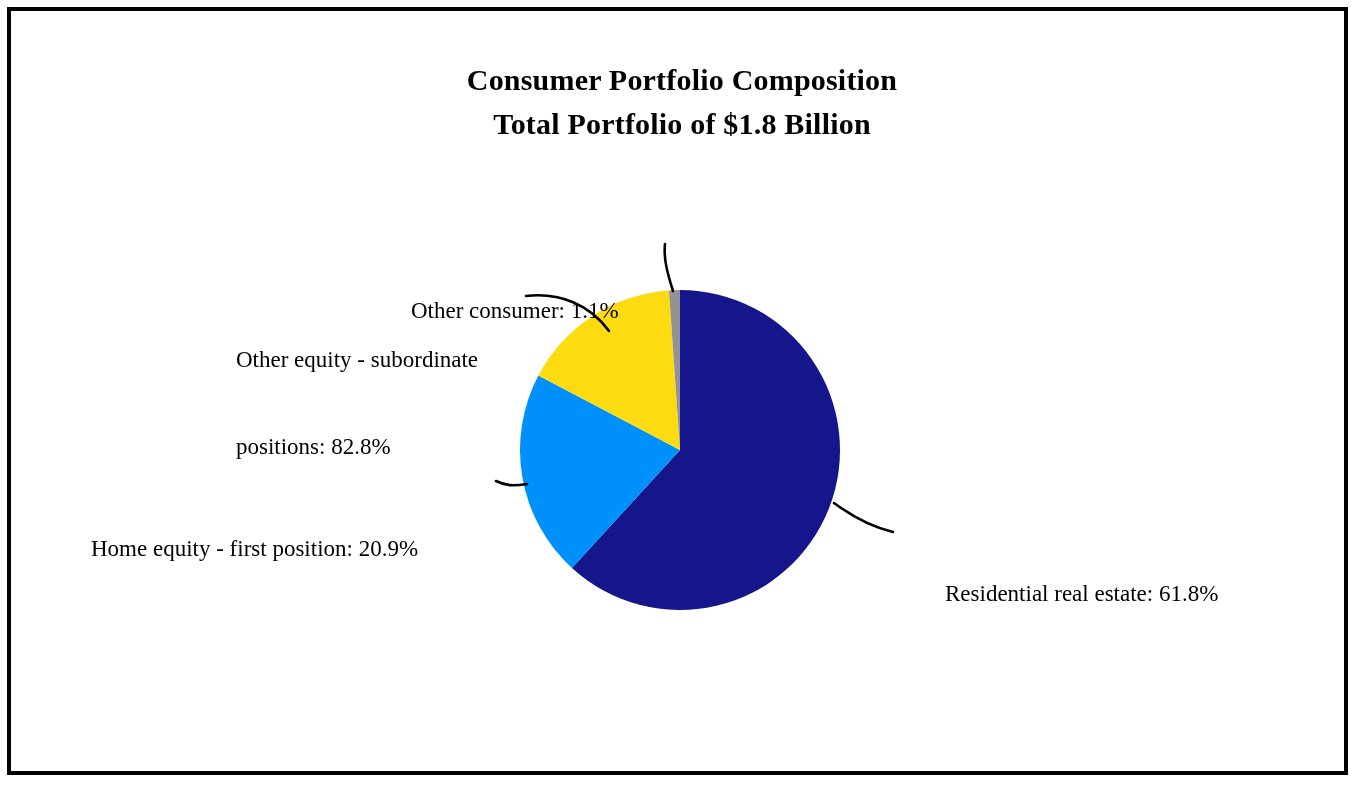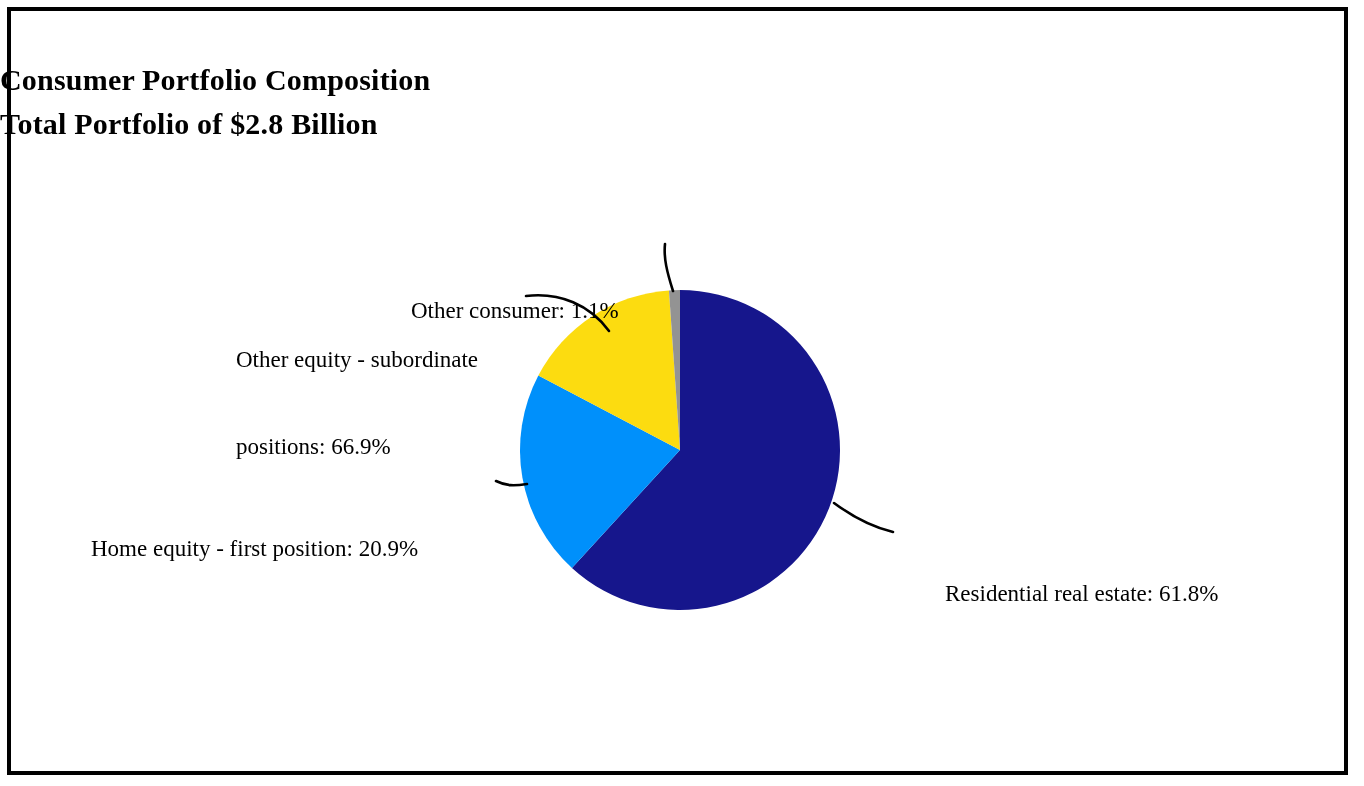--- a/index.html
+++ b/index.html
@@ -28,21 +28,21 @@
     height: 768px;
     border: 4px solid #000000;
     box-sizing: border-box;
     background: #ffffff;
   }
   #chart-title {
     position: absolute;
     left: 0;
     top: 58px;
     width: 1364px;
-    text-align: left;
+    text-align: center;
     font-weight: bold;
     font-size: 30px;
     line-height: 44px;
     color: #000000;
     letter-spacing: 0.2px;
   }
   #chart-title .title-line {
     display: block;
     white-space: pre;
   }
@@ -81,21 +81,21 @@
 </style>
 </head>
 <body>
 
 <div id="figure">
 
   <div id="frame"></div>
 
   <div id="chart-title">
     <span class="title-line">Consumer Portfolio Composition</span>
-    <span class="title-line">Total Portfolio of $2.8 Billion</span>
+    <span class="title-line">Total Portfolio of $1.8 Billion</span>
   </div>
 
   <svg id="pie-svg" width="1364" height="786" viewBox="0 0 1364 786">
 
     <g>
 
       <path d="M 680 450 L 680.00 290.00 A 160 160 0 1 1 571.95 568.00 Z" fill="#16168c"></path>
 
       <path d="M 680 450 L 571.95 568.00 A 160 160 0 0 1 538.36 375.58 Z" fill="#0090fb"></path>
 
@@ -111,21 +111,21 @@
       <path d="M 834 503 C 853 517 872 527 893 532"></path>
     </g>
   </svg>
 
   <div class="slice-label" id="label-other-consumer">
     <span class="label-line">Other consumer: 1.1%</span>
   </div>
 
   <div class="slice-label" id="label-home-equity-subordinate">
     <span class="label-line">Other equity - subordinate</span>
-    <span class="label-line">positions: 66.9%</span>
+    <span class="label-line">positions: 82.8%</span>
   </div>
 
   <div class="slice-label" id="label-home-equity-first">
     <span class="label-line">Home equity - first position: 20.9%</span>
   </div>
 
   <div class="slice-label" id="label-residential">
     <span class="label-line">Residential real estate: 61.8%</span>
   </div>
 

